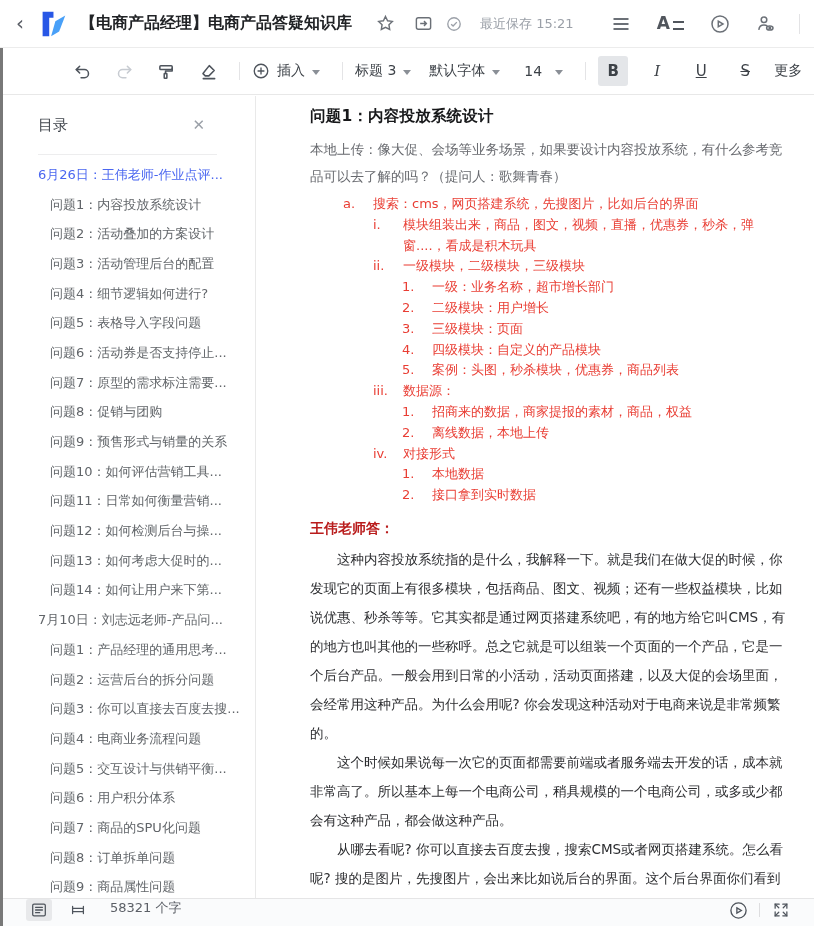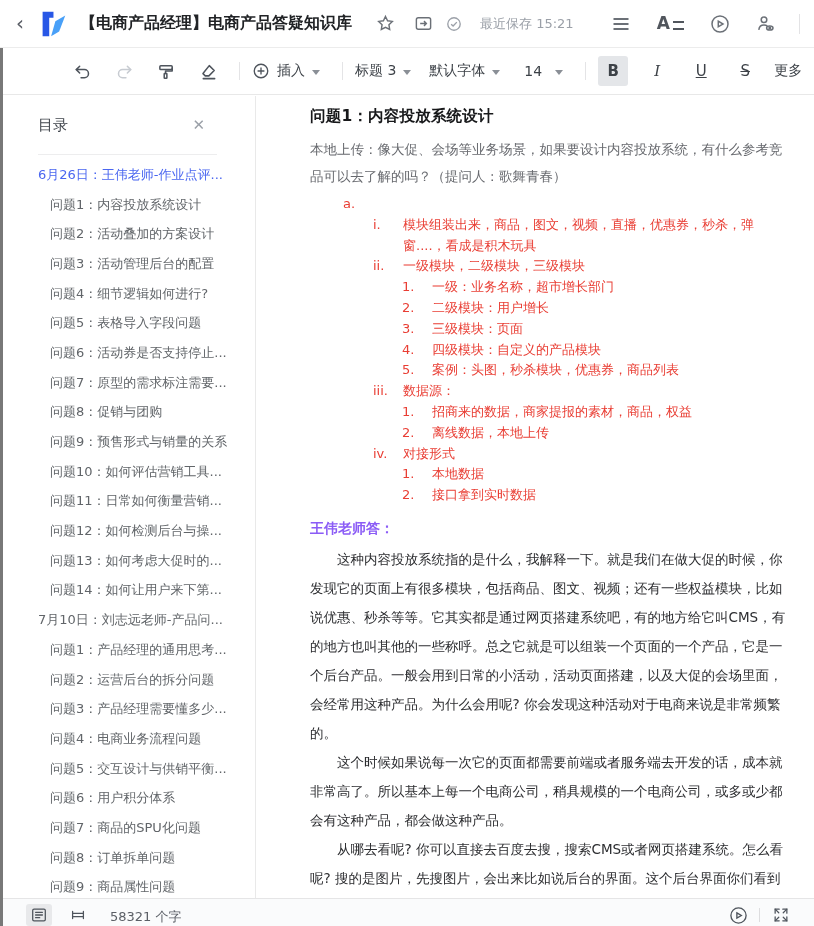--- a/index.html
+++ b/index.html
@@ -62,28 +62,28 @@
 
   .doc { position:absolute; left:256px; top:96px; right:0; bottom:28px; background:#fff;
     overflow:hidden; padding:5px 20px 0 54px;}
   .doc-heading { font-size:15.5px; font-weight:700; color:#17181a; margin:5px 0 9px; letter-spacing:.2px;}
   .desc { font-size:13.5px; color:#67696e; line-height:27px; margin-bottom:4px;}
   .ol-item { display:flex; font-size:13px; color:#e93d33; line-height:20.8px; }
   .ol-item .m { flex:0 0 30px; }
   .ol-item.lvl-0 { padding-left:33px; }
   .ol-item.lvl-1 { padding-left:63px; }
   .ol-item.lvl-2 { padding-left:92px; }
-  .answer-label { color:#8b5cf6; font-weight:700; font-size:14px; margin:14px 0 7px;}
+  .answer-label { color:#b91c1c; font-weight:700; font-size:14px; margin:14px 0 7px;}
   .para { font-size:13.5px; line-height:29px; color:#2c2d30; text-indent:2em; }
   .doc-chevron { position:absolute; right:46px; bottom:2px; color:#8a8f96; }
   .doc-chevron svg { stroke:#8a8f96; fill:none; stroke-width:1.6; }
 
   
   .statusbar { position:absolute; left:0; right:0; bottom:0; height:28px; background:#fafbfc;
-    border-top:1px solid #e5e5e6; display:flex; align-items:flex-end; padding:0 12px 0 26px; z-index:40;}
+    border-top:1px solid #e5e5e6; display:flex; align-items:flex-start; padding:0 12px 0 26px; z-index:40;}
   .sb-btn { width:26px; height:22px; border-radius:3px; display:flex; align-items:center;
     justify-content:center; cursor:pointer; margin-right:13px;}
   .sb-btn.active { background:#e8e9eb; }
   .sb-btn svg { stroke:#4e545c; fill:none; stroke-width:1.4; stroke-linecap:round;}
   .word-count { font-size:13px; color:#5b5f66; margin-left:6px; white-space:nowrap;}
   .sb-right { margin-left:auto; display:flex; align-items:center; }
   .sb-right .sb-btn { margin:0 8px; }
   .sb-div { width:1px; height:14px; background:#dddddf; }
 </style>
 </head>
@@ -274,21 +274,21 @@
 
       <div class="toc-item lvl-1">
         <span>问题1：产品经理的通用思考...</span>
       </div>
 
       <div class="toc-item lvl-1">
         <span>问题2：运营后台的拆分问题</span>
       </div>
 
       <div class="toc-item lvl-1">
-        <span>问题3：产品经理需要懂多少...</span>
+        <span>问题3：你可以直接去百度去搜...</span>
       </div>
 
       <div class="toc-item lvl-1">
         <span>问题4：电商业务流程问题</span>
       </div>
 
       <div class="toc-item lvl-1">
         <span>问题5：交互设计与供销平衡...</span>
       </div>
 
@@ -310,20 +310,21 @@
     </div>
 </aside>
 
 <main class="doc">
   <h3 class="doc-heading">问题1：内容投放系统设计</h3>
   <p class="desc">本地上传：像大促、会场等业务场景，如果要设计内容投放系统，有什么参考竞品可以去了解的吗？（提问人：歌舞青春）</p>
   <div>
 
       <div class="ol-item lvl-0">
         <span class="m">a.</span>
+        <span>搜索：cms，网页搭建系统，先搜图片，比如后台的界面</span>
       </div>
 
       <div class="ol-item lvl-1">
         <span class="m">i.</span>
         <span>模块组装出来，商品，图文，视频，直播，优惠券，秒杀，弹窗....，看成是积木玩具</span>
       </div>
 
       <div class="ol-item lvl-1">
         <span class="m">ii.</span>
         <span>一级模块，二级模块，三级模块</span>

